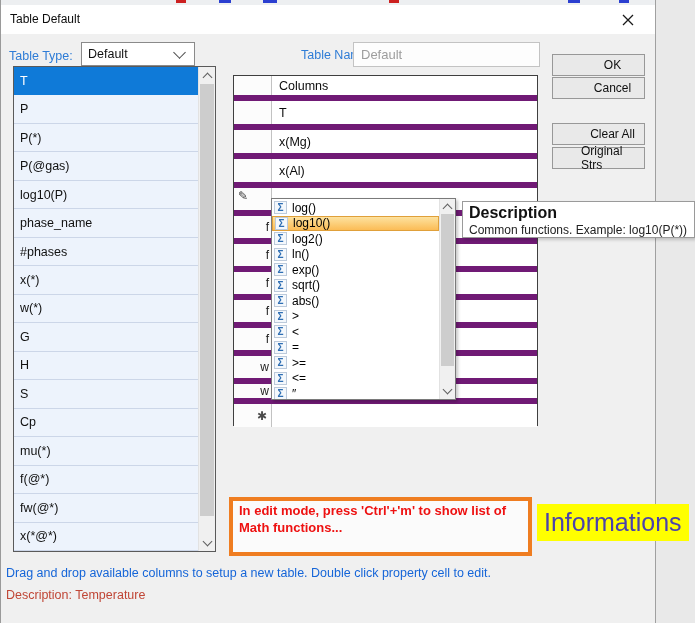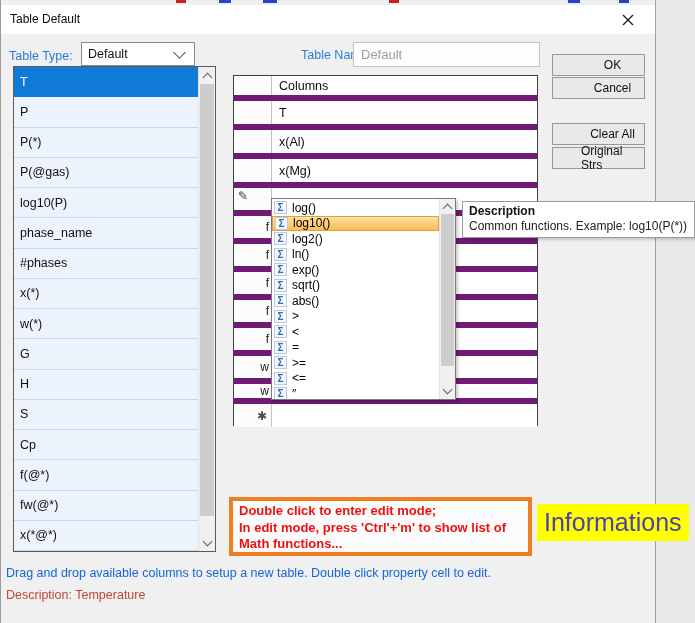--- a/index.html
+++ b/index.html
@@ -63,21 +63,21 @@
   .dd-items{position:absolute;left:0;top:1px;bottom:0;right:16px;overflow:hidden;}
   .dd-item{height:15.5px;display:flex;align-items:center;padding-left:2px;font-size:12px;color:#000;box-sizing:border-box;}
   .dd-item .sg{width:13px;height:13px;margin-right:5px;flex:none;font-size:10px;font-weight:bold;color:#2f6fb4;
                display:flex;align-items:center;justify-content:center;border:1px solid #bccadb;background:#f4f8fc;box-sizing:border-box;}
   .dd-item.hl{background:linear-gradient(#fde29f,#fbbа56);background:linear-gradient(#fde29f,#fbbc56);
               border:1px solid #e0a03a;}
 
   
   .tip{position:absolute;left:461px;top:201px;width:233px;height:37px;background:#ffffff;border:1px solid #9a9a9a;
        box-sizing:border-box;padding:2px 6px;z-index:6;box-shadow:2px 2px 3px rgba(0,0,0,.18);}
-  .tip .t1{font-size:12px;font-weight:bold;color:#111;}
+  .tip .t1{font-size:16px;font-weight:bold;color:#111;}
   .tip .t2{font-size:12px;color:#222;margin-top:1px;}
 
   
   .hint{position:absolute;left:228px;top:497px;width:303px;height:59px;border:4px solid #ef7d21;
         background:#fbfbfb;box-sizing:border-box;padding:2px 6px;z-index:3;}
   .hint div{font-size:13px;font-weight:bold;color:#ee1111;line-height:16.5px;white-space:nowrap;}
   .info{position:absolute;left:537px;top:504px;width:152px;height:37px;background:#ffff00;z-index:4;
         display:flex;align-items:center;padding-left:7px;box-sizing:border-box;}
   .info span{font-size:25px;color:#4b42ad;}
 
@@ -132,20 +132,21 @@
         <div class="arow">P(@gas)</div>
         <div class="arow">log10(P)</div>
         <div class="arow">phase_name</div>
         <div class="arow">#phases</div>
         <div class="arow">x(*)</div>
         <div class="arow">w(*)</div>
         <div class="arow">G</div>
         <div class="arow">H</div>
         <div class="arow">S</div>
         <div class="arow">Cp</div>
+        <div class="arow">mu(*)</div>
         <div class="arow">f(@*)</div>
         <div class="arow">fw(@*)</div>
         <div class="arow">x(*@*)</div>
       </div>
       <div class="sbar sb17">
         <div class="sb-btn sb-up">
             <span class="chev-up"></span>
           </div>
         <div class="sb-thumb" style="top:17px;height:432px;"></div>
         <div class="sb-btn sb-dn">
@@ -158,25 +159,25 @@
       <div class="grow rhead">
         <div class="rh"></div>
         <div class="dc">Columns</div>
       </div>
       <div class="grow r29">
         <div class="rh"></div>
         <div class="dc">T</div>
       </div>
       <div class="grow r29">
         <div class="rh"></div>
-        <div class="dc">x(Al)</div>
+        <div class="dc">x(Mg)</div>
       </div>
       <div class="grow r29">
         <div class="rh"></div>
-        <div class="dc">x(Mg)</div>
+        <div class="dc">x(Al)</div>
       </div>
       <div class="grow r28">
         <div class="rh">
           <span class="pencil">✎</span>
         </div>
         <div class="dc"></div>
       </div>
       <div class="grow r28">
         <div class="rh">
             <span class="mk">f</span>
@@ -292,21 +293,20 @@
           </div>
       </div>
     </div>
 
     <div class="tip">
       <div class="t1">Description</div>
       <div class="t2">Common functions. Example: log10(P(*))</div>
     </div>
 
     <div class="hint">
-      <div>Double click to enter edit mode;</div>
       <div>In edit mode, press 'Ctrl'+'m' to show list of</div>
       <div>Math functions...</div>
     </div>
 
     <div class="foot-blue">Drag and drop available columns to setup a new table. Double click property cell to edit.</div>
     <div class="foot-desc">Description: Temperature</div>
   </div>
 
   <div class="info">
     <span>Informations</span>

